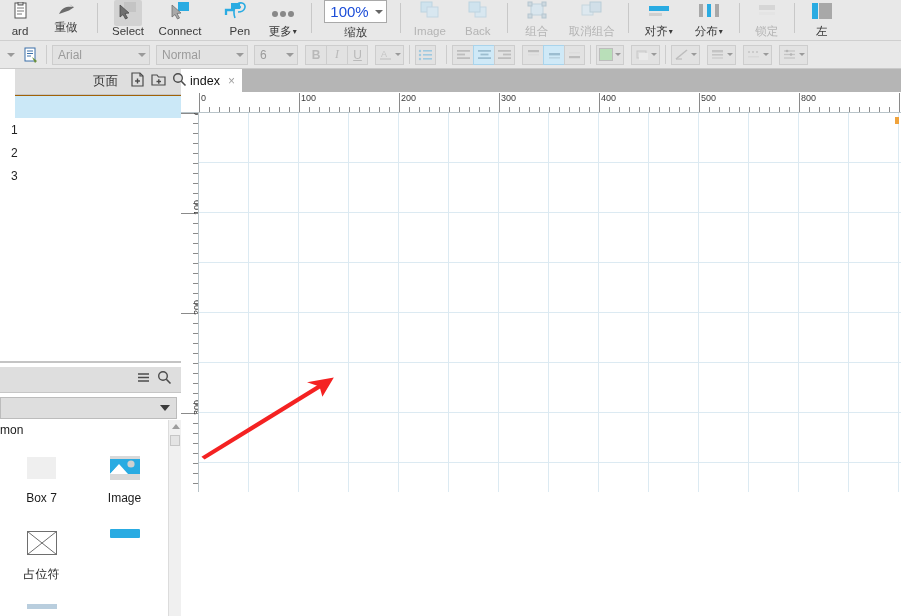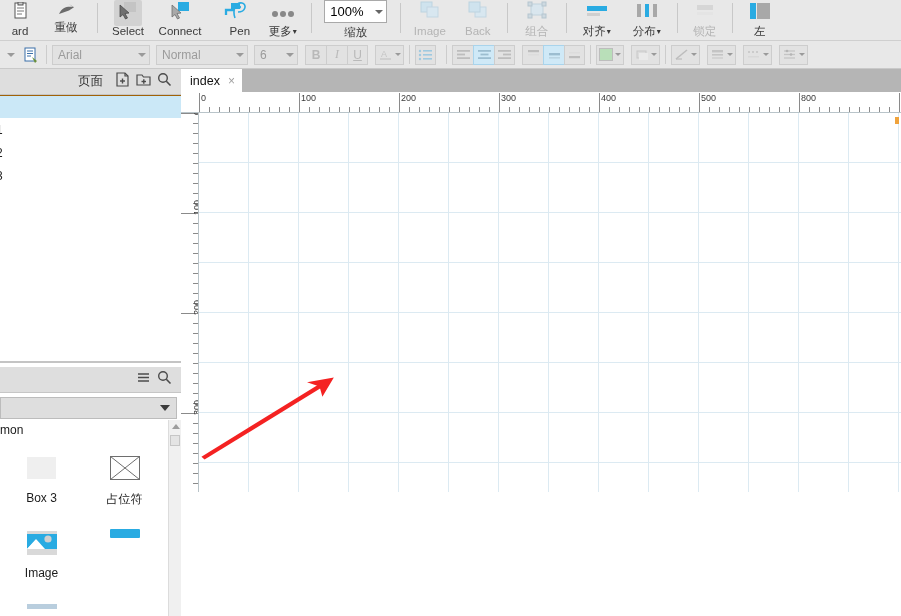--- a/index.html
+++ b/index.html
@@ -38,21 +38,21 @@
   .tb-lbl.dim { color: #b4b4b4; }
   .tb-lbl .caret { font-size: 8px; vertical-align: middle; margin-left: 1px; }
 
   
   .zoom-wrap { display: flex; flex-direction: column; align-items: center; padding-top: 0px; }
   .zoom-combo {
     width: 63px; height: 23px; background: #fff; border: 1px solid #a9a9a9;
     display: flex; align-items: center; justify-content: space-between;
     padding: 0 3px 0 5px; margin-top: 0px;
   }
-  .zoom-combo .val { font-size: 13px; color: #000000; }
+  .zoom-combo .val { font-size: 15px; color: #1d4ed8; }
   .tri-dn { width: 0; height: 0; border-left: 4px solid transparent; border-right: 4px solid transparent; border-top: 4px solid #666; }
   .tri-dn.sm { border-left-width: 3px; border-right-width: 3px; border-top-width: 3px; }
   .tri-dn.lt { border-top-color: #9a9a9a; }
 
   
   .fmtbar {
     position: absolute; left: 0; top: 41px; width: 901px; height: 28px;
     background: #e8e8e8; border-bottom: 1px solid #c9c9c9;
     display: flex; align-items: center; padding-left: 2px;
   }
@@ -86,21 +86,21 @@
   .panel-hdr {
     height: 26px; background: #dedede; border-bottom: 1px solid #c6c6c6;
     display: flex; align-items: center; position: relative;
   }
   .panel-title {
     position: absolute; left: 0; right: 0; text-align: center;
     font-size: 12.5px; color: #333;
   }
   .panel-hdr .hdr-ics { margin-left: auto; display: flex; gap: 6px; padding-right: 9px; z-index: 2; }
 
-  .pages-panel { position: absolute; left: 0; top: 0; width: 181px; height: 226px; background: #a16207; }
+  .pages-panel { position: absolute; left: 15px; top: 0; width: 181px; height: 226px; background: #a16207; }
   .pages-list { position: absolute; left: 0; top: 27px; width: 181px; bottom: 0; background: #fff; }
   .page-row {
     height: 23px; display: flex; align-items: center;
     font-size: 12px; color: #222; padding-left: 0px;
   }
   .page-row .plabel { margin-left: -4px; }
   .page-row.sel { background: #cbe8f7; height: 22px; }
   .panel-divider { position: absolute; left: 0; width: 181px; height: 2px; background: #c4c4c4; }
 
   .lib-panel { position: absolute; left: 0; top: 298px; width: 181px; bottom: 0; background: #fff; }
@@ -317,20 +317,31 @@
               <rect x="1" y="1" width="4" height="4" fill="#cdd9e0" stroke="#b5c5cf"></rect>
               <rect x="15" y="1" width="4" height="4" fill="#cdd9e0" stroke="#b5c5cf"></rect>
               <rect x="1" y="13" width="4" height="4" fill="#cdd9e0" stroke="#b5c5cf"></rect>
               <rect x="15" y="13" width="4" height="4" fill="#cdd9e0" stroke="#b5c5cf"></rect>
             </svg>
       </div>
         </div>
       <div class="tb-lbl dim">组合</div>
     </div>
 
+    <div class="tb-item" style="min-width:62px">
+      <div class="tb-ico">
+          <div class="glyphbox">
+        <svg width="22" height="19" viewBox="0 0 22 19">
+              <rect x="1" y="4" width="11" height="10" fill="#dde8ef" stroke="#c6d6de"></rect>
+              <rect x="9" y="1" width="11" height="10" fill="#d1dfe8" stroke="#bacdd7"></rect>
+            </svg>
+      </div>
+        </div>
+      <div class="tb-lbl dim">取消组合</div>
+    </div>
 
     <div class="tb-sep"></div>
 
     <div class="tb-item" style="min-width:50px">
       <div class="tb-ico">
           <div class="glyphbox">
         <svg width="24" height="17" viewBox="0 0 24 17">
               <rect x="2" y="4" width="20" height="5" fill="#29abe2"></rect>
               <rect x="2" y="11" width="13" height="3" fill="#cfcfcf"></rect>
             </svg>
@@ -633,47 +644,47 @@
       </div>
 
       <div class="lib-body">
         <div class="lib-cat">mmon</div>
         <div class="lib-grid">
 
           <div class="lib-cell">
             <div class="lib-thumb">
               <div style="width:29px;height:22px;background:#efefef;"></div>
             </div>
-            <div class="lib-name">Box 3</div>
+            <div class="lib-name">Box 7</div>
           </div>
 
-
-          <div class="lib-cell">
-            <div class="lib-thumb">
-              <svg width="30" height="24" viewBox="0 0 30 24">
-                  <rect x="0.5" y="0.5" width="29" height="23" fill="#ffffff" stroke="#6e6e6e"></rect>
-                  <line x1="0.5" y1="0.5" x2="29.5" y2="23.5" stroke="#6e6e6e"></line>
-                  <line x1="29.5" y1="0.5" x2="0.5" y2="23.5" stroke="#6e6e6e"></line>
-                </svg>
-            </div>
-            <div class="lib-name">占位符</div>
-          </div>
 
           <div class="lib-cell">
             <div class="lib-thumb">
               <svg width="30" height="24" viewBox="0 0 30 24">
                   <rect x="0" y="0" width="30" height="24" fill="#d9d9d9"></rect>
                   <rect x="0" y="3" width="30" height="15" fill="#29abe2"></rect>
                   <circle cx="21" cy="8" r="3.6" fill="#d0d0d0"></circle>
                   <path d="M0 18 L9 8 L18 18 Z" fill="#ffffff"></path>
                   <path d="M0 18 L9 8 L18 18 L30 18 L30 18 Z" fill="#29abe2" opacity="0"></path>
                   <path d="M0 18 L9 9 L16 18 Z" fill="#ffffff"></path>
                 </svg>
             </div>
             <div class="lib-name">Image</div>
+          </div>
+
+          <div class="lib-cell">
+            <div class="lib-thumb">
+              <svg width="30" height="24" viewBox="0 0 30 24">
+                  <rect x="0.5" y="0.5" width="29" height="23" fill="#ffffff" stroke="#6e6e6e"></rect>
+                  <line x1="0.5" y1="0.5" x2="29.5" y2="23.5" stroke="#6e6e6e"></line>
+                  <line x1="29.5" y1="0.5" x2="0.5" y2="23.5" stroke="#6e6e6e"></line>
+                </svg>
+            </div>
+            <div class="lib-name">占位符</div>
           </div>
 
           <div class="lib-cell">
             <div class="lib-thumb" style="align-items:flex-start">
               <div style="width:30px;height:9px;background:#29abe2;border-radius:1px"></div>
             </div>
             <div class="lib-name"></div>
           </div>
 
           <div class="lib-cell">

